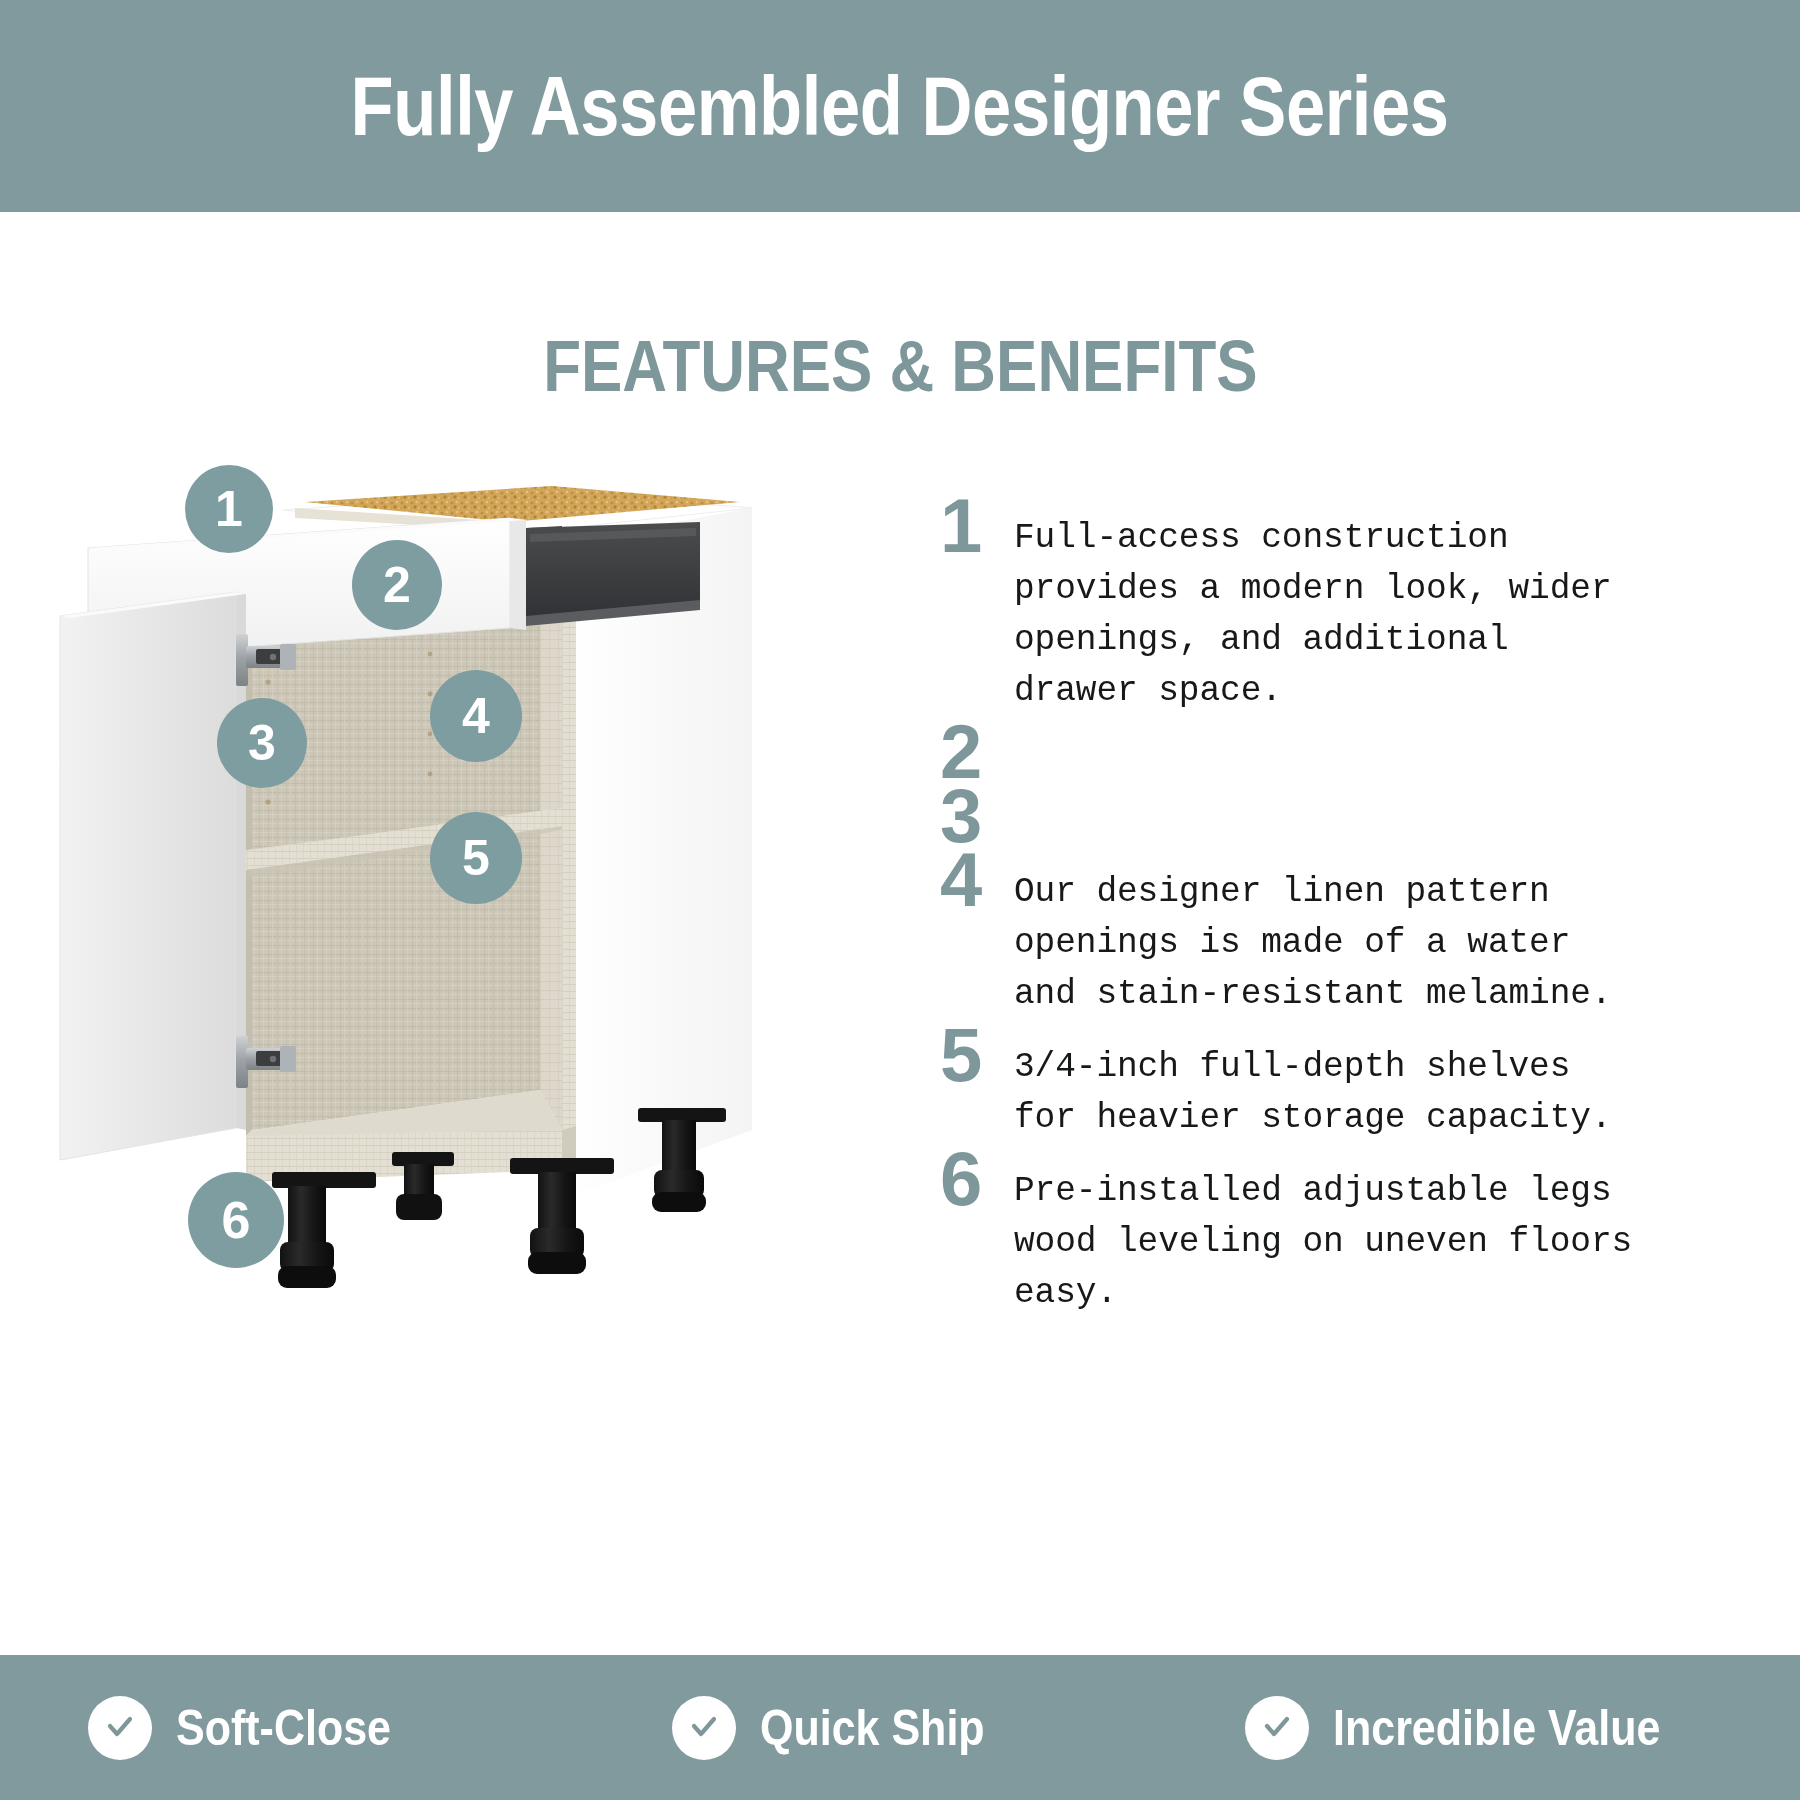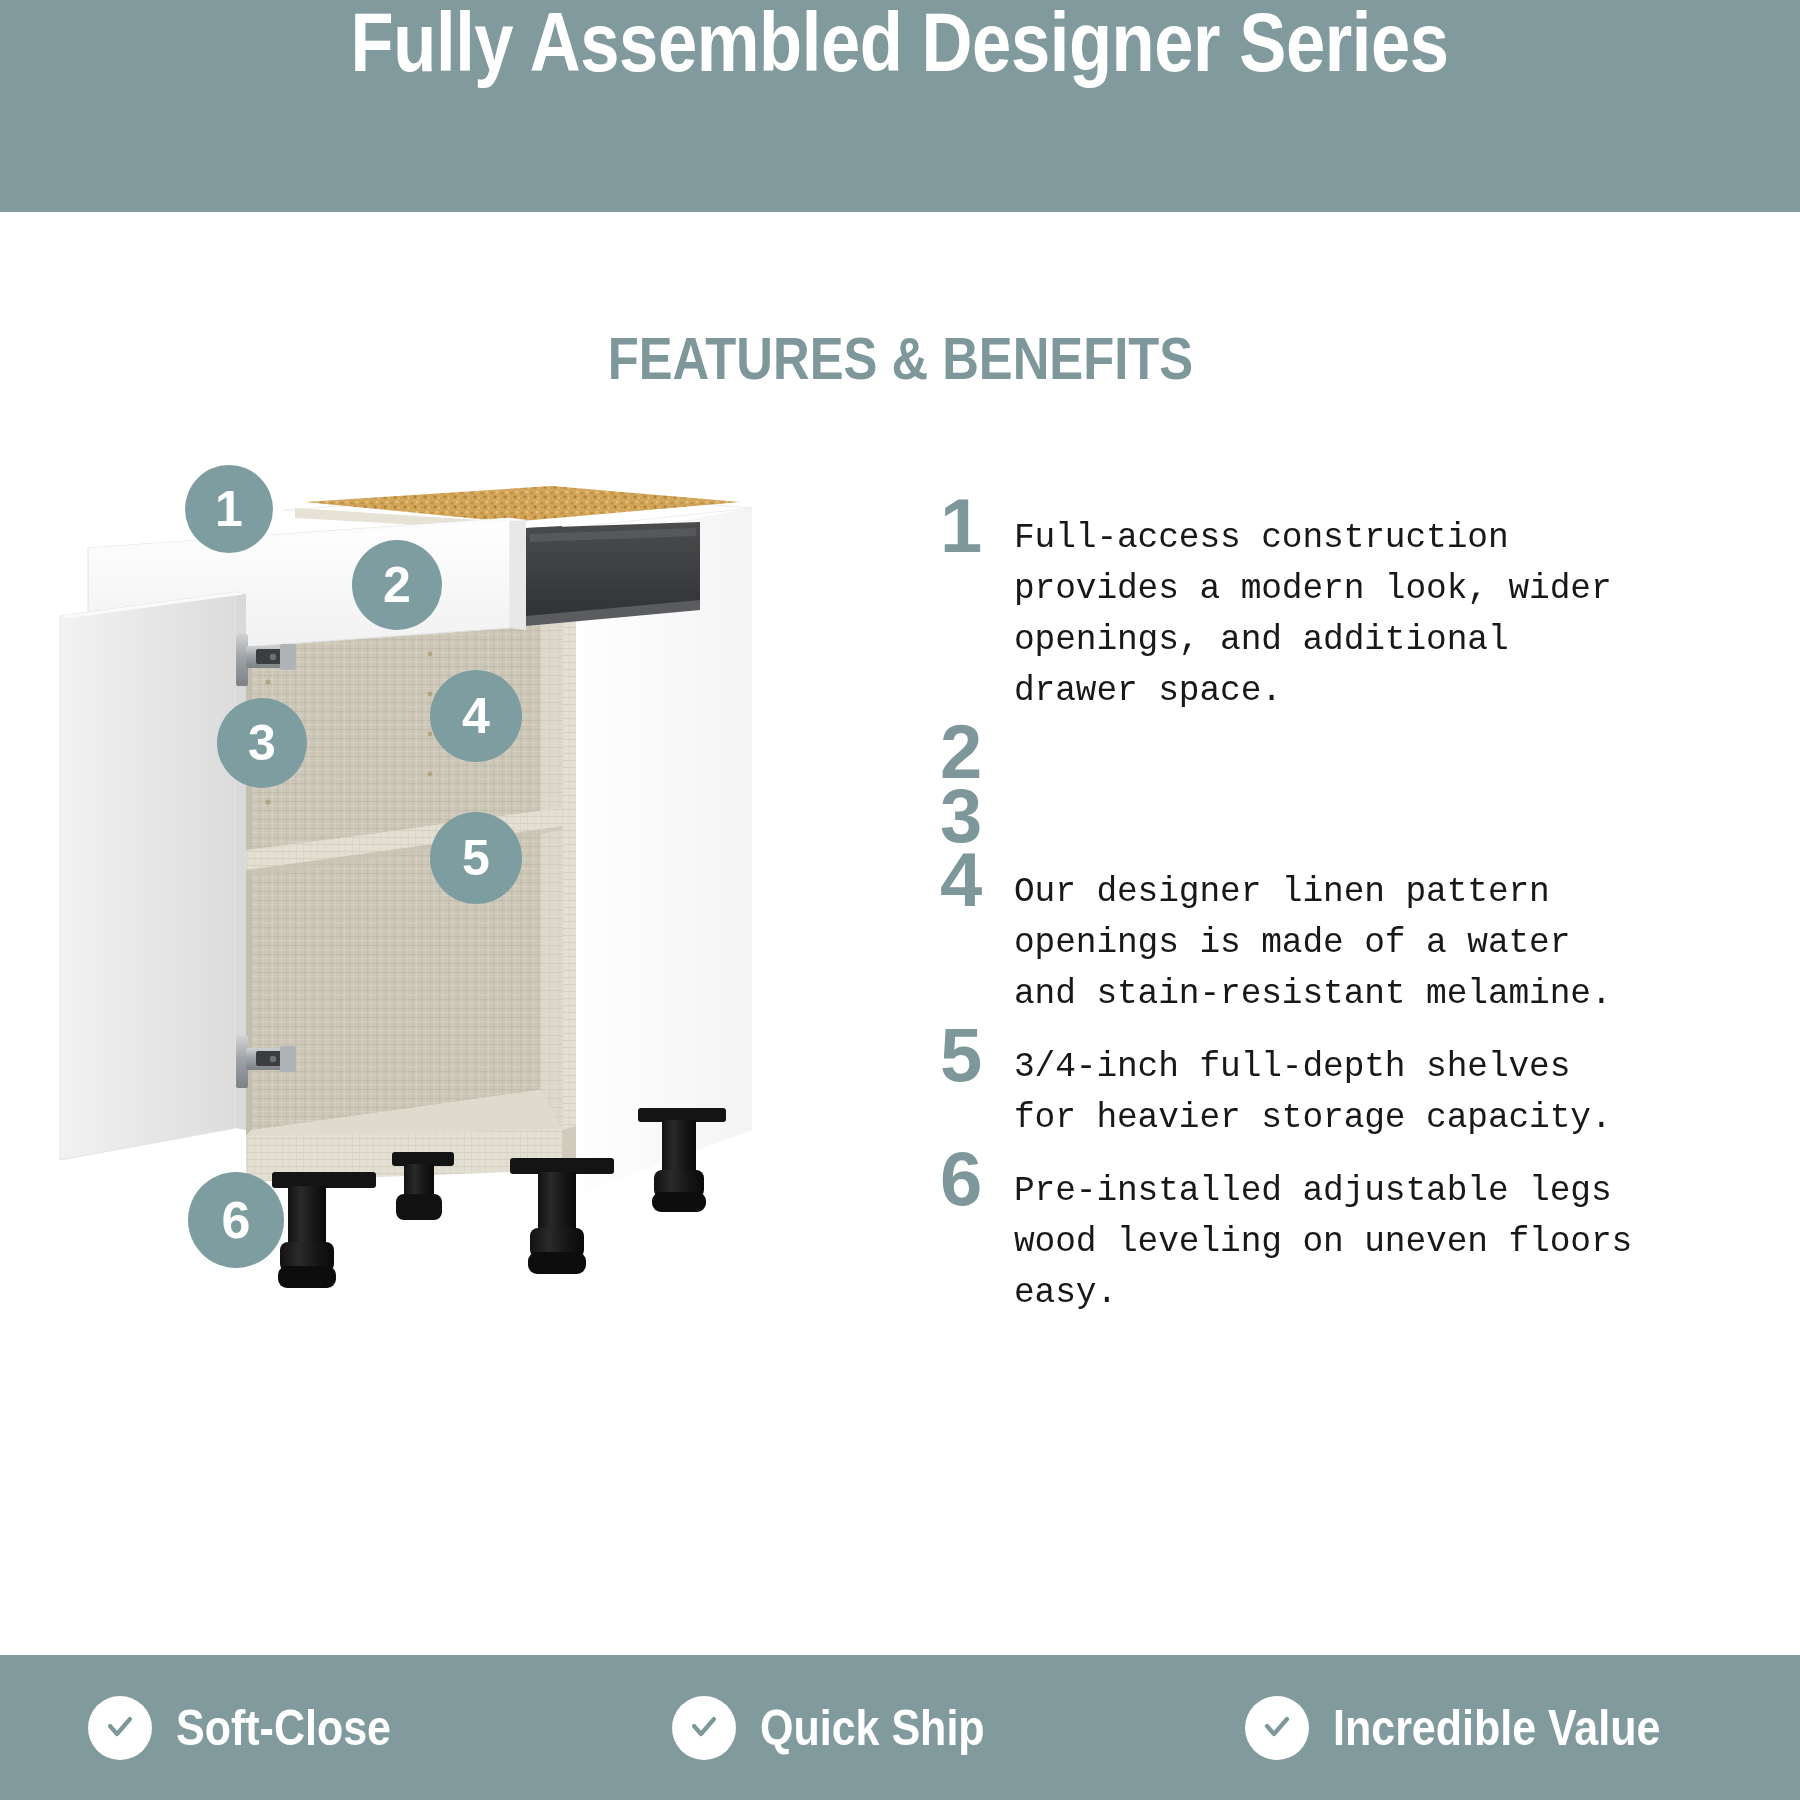--- a/index.html
+++ b/index.html
@@ -9,42 +9,42 @@
     font-family:"Liberation Sans", sans-serif;
     overflow:hidden;
     position:relative;
   }
   .page{position:relative;width:1800px;height:1800px;background:#fff;overflow:hidden;}
 
   
   .header-bar{
     position:absolute;left:0;top:0;width:1800px;height:212px;
     background:#819a9e;
-    display:flex;align-items:flex-start;justify-content:center;
+    display:flex;align-items:center;justify-content:center;
   }
   .header-title{
     color:#ffffff;
     font-family:"Liberation Sans", sans-serif;
     font-weight:bold;
     font-size:84px;
     letter-spacing:-0.5px;
     transform:scaleX(0.84);
     transform-origin:center center;
     white-space:nowrap;
     line-height:1;
   }
 
   
   .section-heading{
     position:absolute;left:0;top:330px;width:1800px;
     text-align:center;
     color:#7d979b;
     font-family:"Liberation Sans", sans-serif;
     font-weight:bold;
-    font-size:59px;
+    font-size:72px;
     letter-spacing:0px;
     line-height:1;
   }
   .section-heading span{display:inline-block;transform:scaleX(0.86);transform-origin:center;}
 
   
   .features{
     position:absolute;left:940px;top:512px;width:700px;
   }
   .feature-row{

